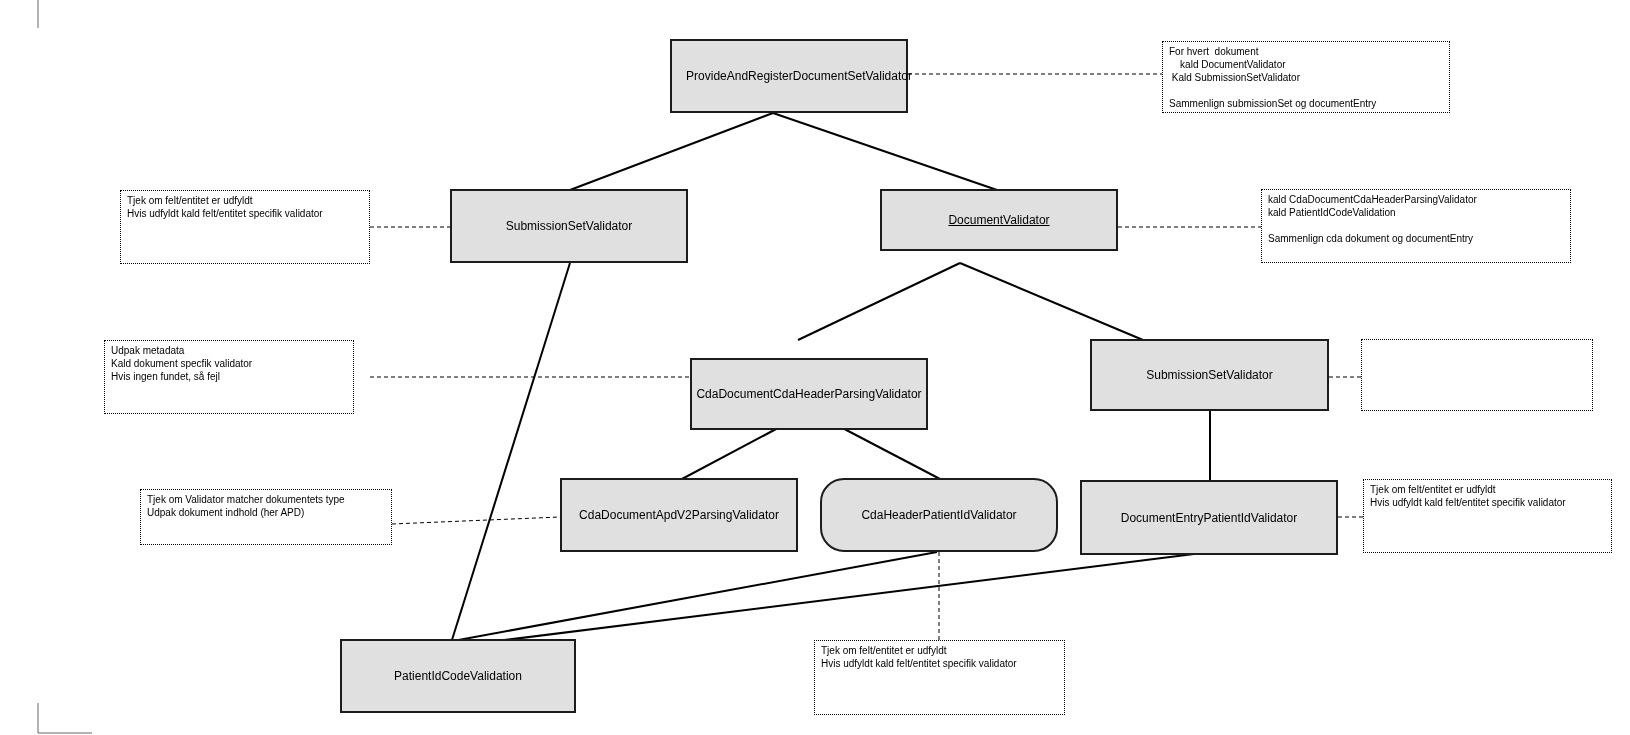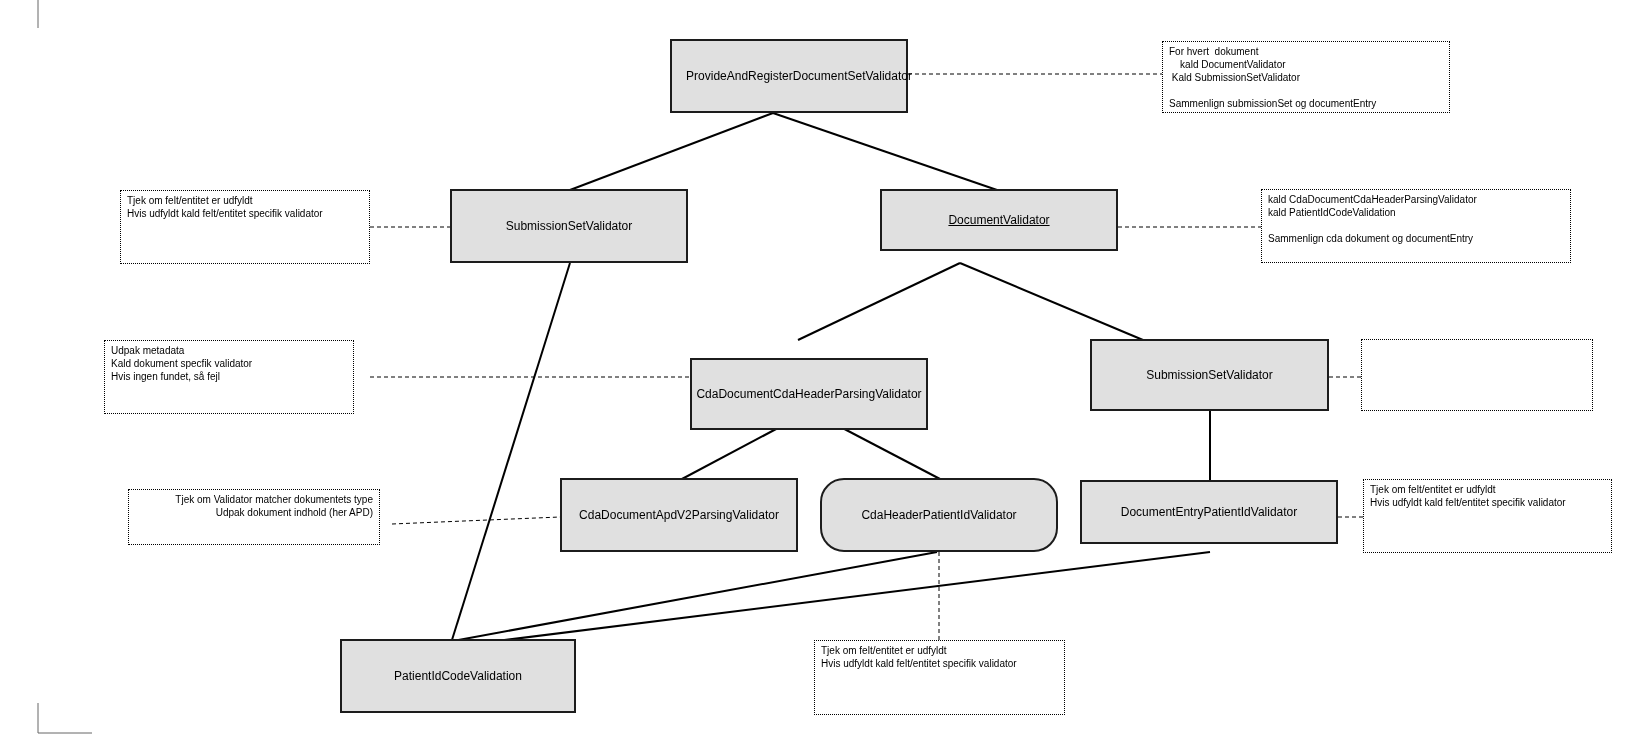--- a/index.html
+++ b/index.html
@@ -54,21 +54,21 @@
 <div class="node" style="left:880px;top:189px;width:238px;height:62px;text-decoration:underline;">DocumentValidator</div>
 
 <div class="node" style="left:690px;top:339px;width:238px;height:72px;margin-top:19px;">CdaDocumentCdaHeaderParsingValidator</div>
 
 <div class="node" style="left:1090px;top:339px;width:239px;height:72px;">SubmissionSetValidator</div>
 
 <div class="node" style="left:560px;top:478px;width:238px;height:74px;text-align:right;">CdaDocumentApdV2ParsingValidator</div>
 
 <div class="node" style="left:820px;top:478px;width:238px;height:74px;border-radius:24px;">CdaHeaderPatientIdValidator</div>
 
-<div class="node" style="left:1080px;top:480px;width:258px;height:64px;">DocumentEntryPatientIdValidator</div>
+<div class="node" style="left:1080px;top:480px;width:258px;height:75px;">DocumentEntryPatientIdValidator</div>
 
 <div class="node" style="left:330px;top:639px;width:236px;height:74px;margin-left:10px;">PatientIdCodeValidation</div>
 
 <div class="note" style="left:1162px;top:41px;width:288px;height:72px;">For hvert  dokument
     kald DocumentValidator
  Kald SubmissionSetValidator
 
 Sammenlign submissionSet og documentEntry</div>
 
 <div class="note" style="left:120px;top:190px;width:250px;height:74px;">Tjek om felt/entitet er udfyldt
@@ -78,20 +78,20 @@
 kald PatientIdCodeValidation
 
 Sammenlign cda dokument og documentEntry</div>
 
 <div class="note" style="left:104px;top:340px;width:250px;height:74px;">Udpak metadata
 Kald dokument specfik validator
 Hvis ingen fundet, så fejl</div>
 
 <div class="note" style="left:1361px;top:339px;width:232px;height:72px;"></div>
 
-<div class="note" style="left:128px;top:489px;width:252px;height:56px;text-align:right;">Tjek om Validator matcher dokumentets type
+<div class="note" style="left:140px;top:489px;width:252px;height:56px;">Tjek om Validator matcher dokumentets type
 Udpak dokument indhold (her APD)</div>
 
 <div class="note" style="left:1363px;top:479px;width:249px;height:74px;">Tjek om felt/entitet er udfyldt
 Hvis udfyldt kald felt/entitet specifik validator</div>
 
 <div class="note" style="left:814px;top:640px;width:251px;height:75px;">Tjek om felt/entitet er udfyldt
 Hvis udfyldt kald felt/entitet specifik validator</div>
 
 </body></html>

